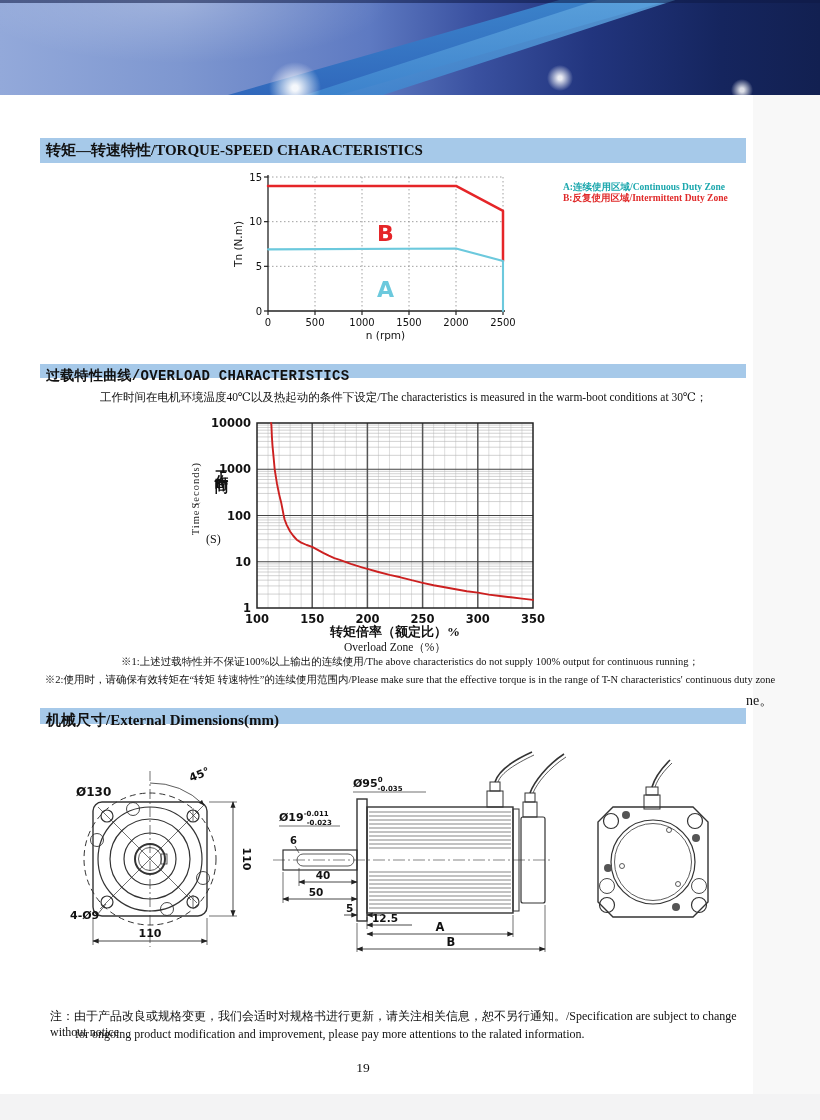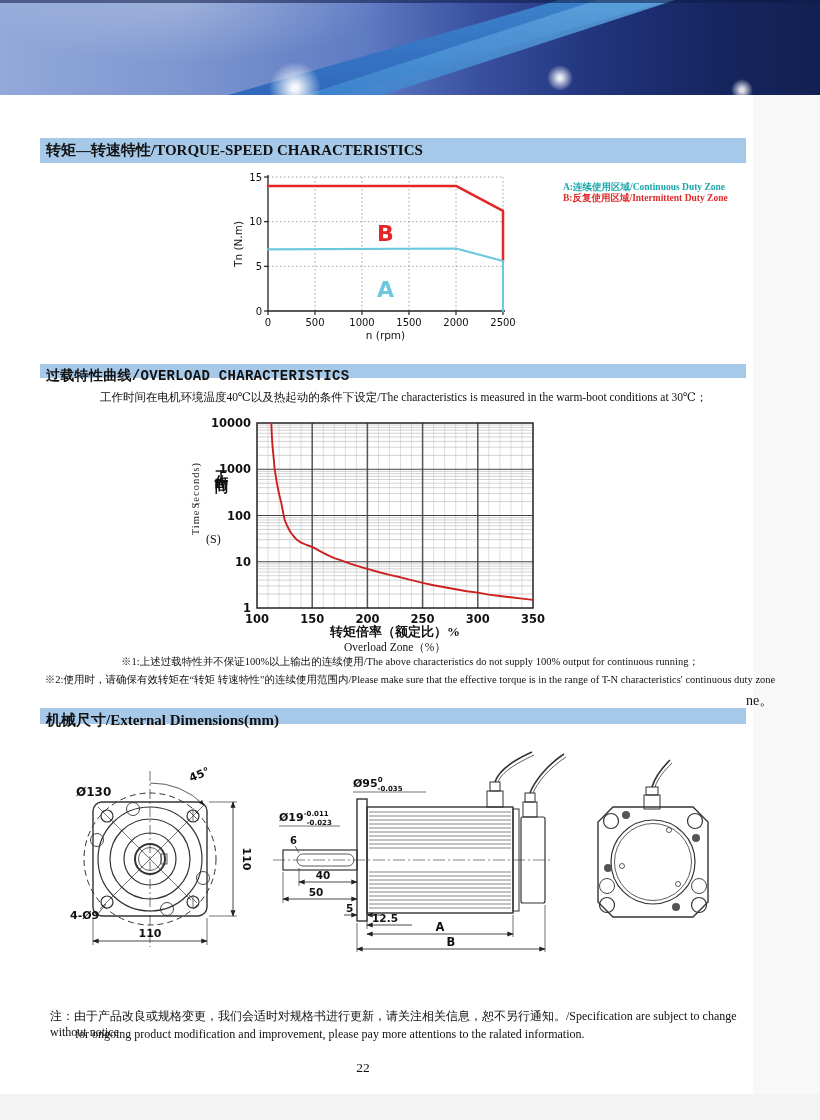--- a/index.html
+++ b/index.html
@@ -342,13 +342,13 @@
 
     <rect x="604" y="50" width="16" height="14" stroke-width="1"></rect>
     <rect x="606" y="42" width="12" height="8" stroke-width="1"></rect>
     <path d="M612,42 C615,32 621,24 630,15" stroke-width="1.6"></path>
     <path d="M615,42 C618,33 624,26 632,18" stroke-width=".8"></path>
   </g>
 </svg>
 
 <div class="abs footnote1">注：由于产品改良或规格变更，我们会适时对规格书进行更新，请关注相关信息，恕不另行通知。/Specification are subject to change without notice</div>
 <div class="abs footnote2">for ongoing product modification and improvement, please pay more attentions to the ralated information.</div>
-<div class="abs pagenum">22</div>
+<div class="abs pagenum">19</div>
 
 </body></html>

